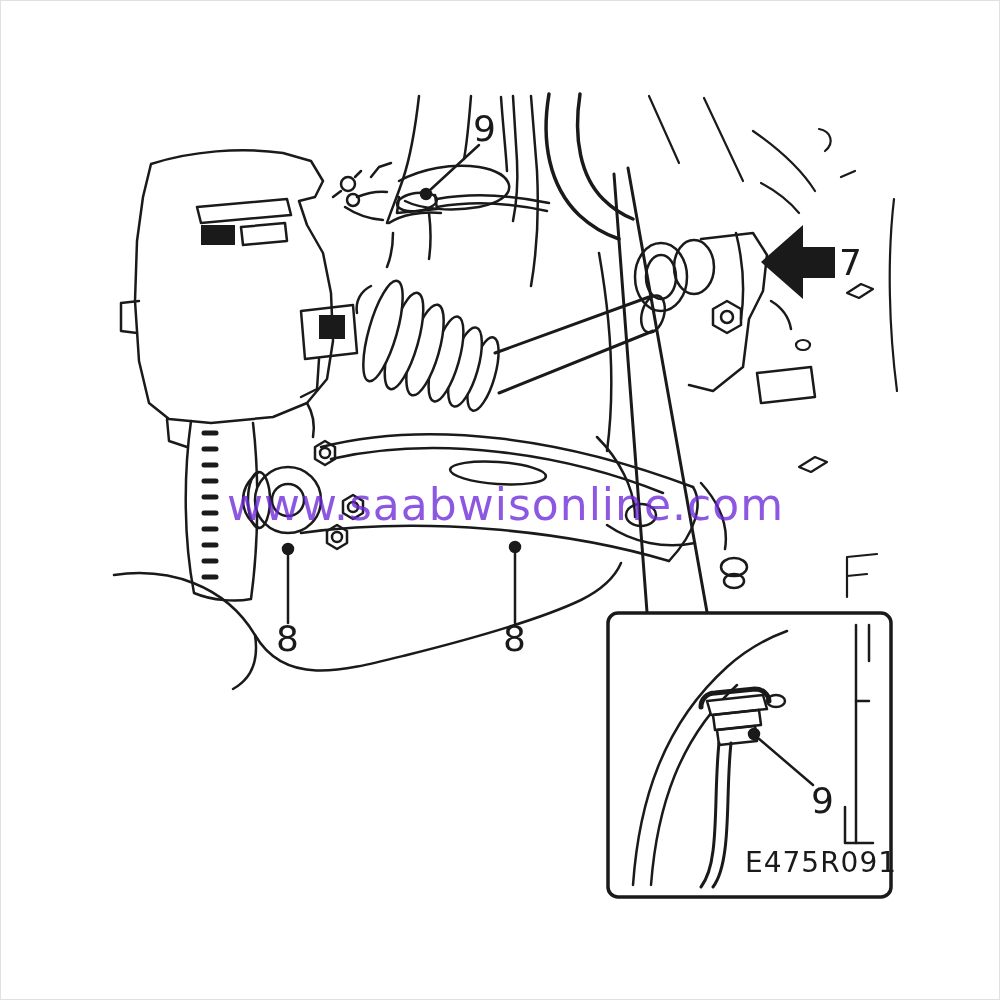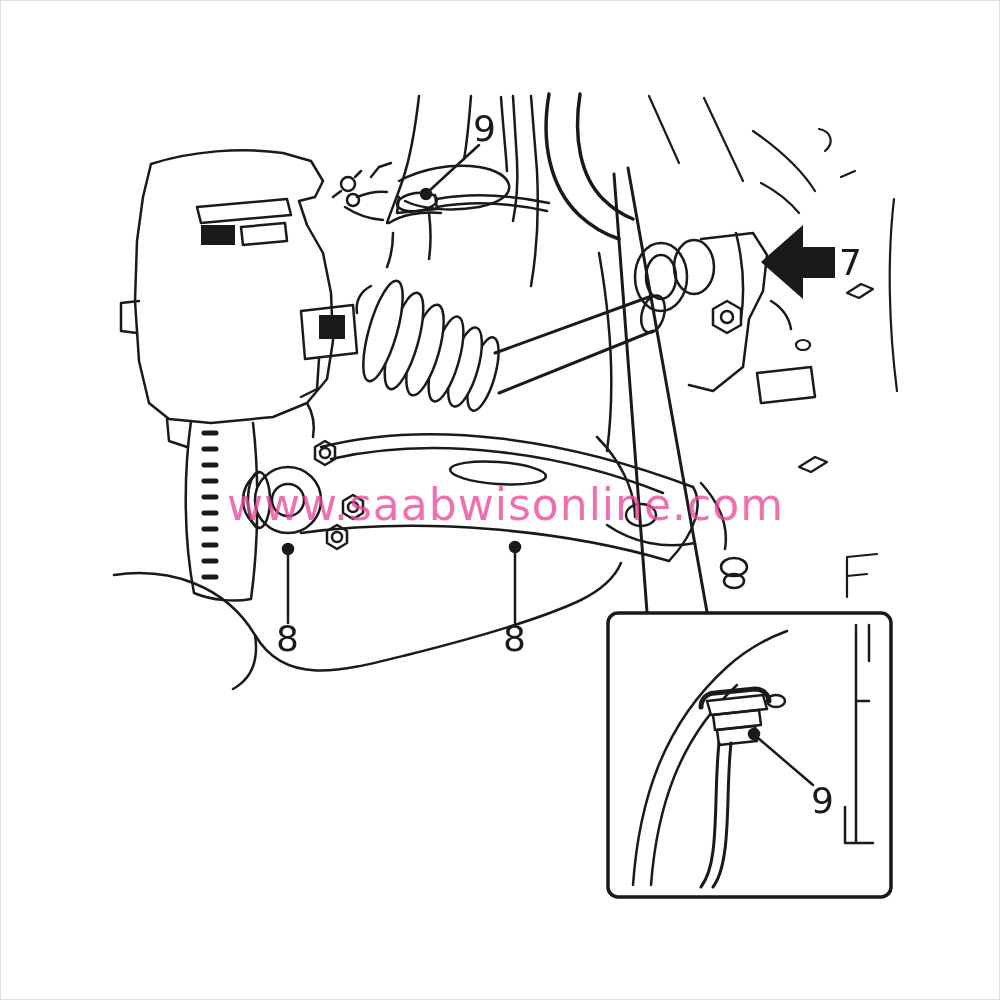--- a/index.html
+++ b/index.html
@@ -1,21 +1,21 @@
 <!DOCTYPE html>
 <html><head>
 <meta charset="utf-8">
 <style>
   html,body{margin:0;padding:0;background:#fff;}
   body{width:1000px;height:1000px;font-family:"DejaVu Sans","Liberation Sans",sans-serif;}
   .figure{position:relative;width:1000px;height:1000px;background:#fff;border:1px solid #e0e0e0;box-sizing:border-box;overflow:hidden;}
   .figure svg{position:absolute;left:0;top:0;}
   .callout{position:absolute;color:#1a1a1a;font-size:36px;font-weight:400;line-height:1;user-select:none;}
   .ref-code{position:absolute;color:#1a1a1a;font-size:28px;letter-spacing:1px;line-height:1;}
-  .watermark{position:absolute;left:226px;top:478px;font-size:44px;letter-spacing:1px;color:#ec4899;opacity:.78;white-space:nowrap;}
+  .watermark{position:absolute;left:226px;top:478px;font-size:44px;letter-spacing:1px;color:#6d28d9;opacity:.78;white-space:nowrap;}
 </style>
 </head>
 <body>
 
 <div class="figure">
 
   <svg width="1000" height="1000" viewBox="0 0 1000 1000" fill="none" stroke="#1a1a1a" stroke-width="2.5" stroke-linecap="round" stroke-linejoin="round">
 
     <g>
       <path d="M418,95 C414,130 408,160 402,178 C396,196 390,210 386,222"></path>
@@ -185,14 +185,15 @@
   </svg>
 
   <div class="watermark">www.saabwisonline.com</div>
 
   <div class="callout" style="left:472px;top:110px;">9</div>
   <div class="callout" style="left:838px;top:244px;">7</div>
   <div class="callout" style="left:275px;top:620px;">8</div>
   <div class="callout" style="left:502px;top:620px;">8</div>
   <div class="callout" style="left:810px;top:782px;">9</div>
 
+  <div class="ref-code" style="left:744px;top:848px;">E475R091</div>
 
 </div>
 
 </body></html>

